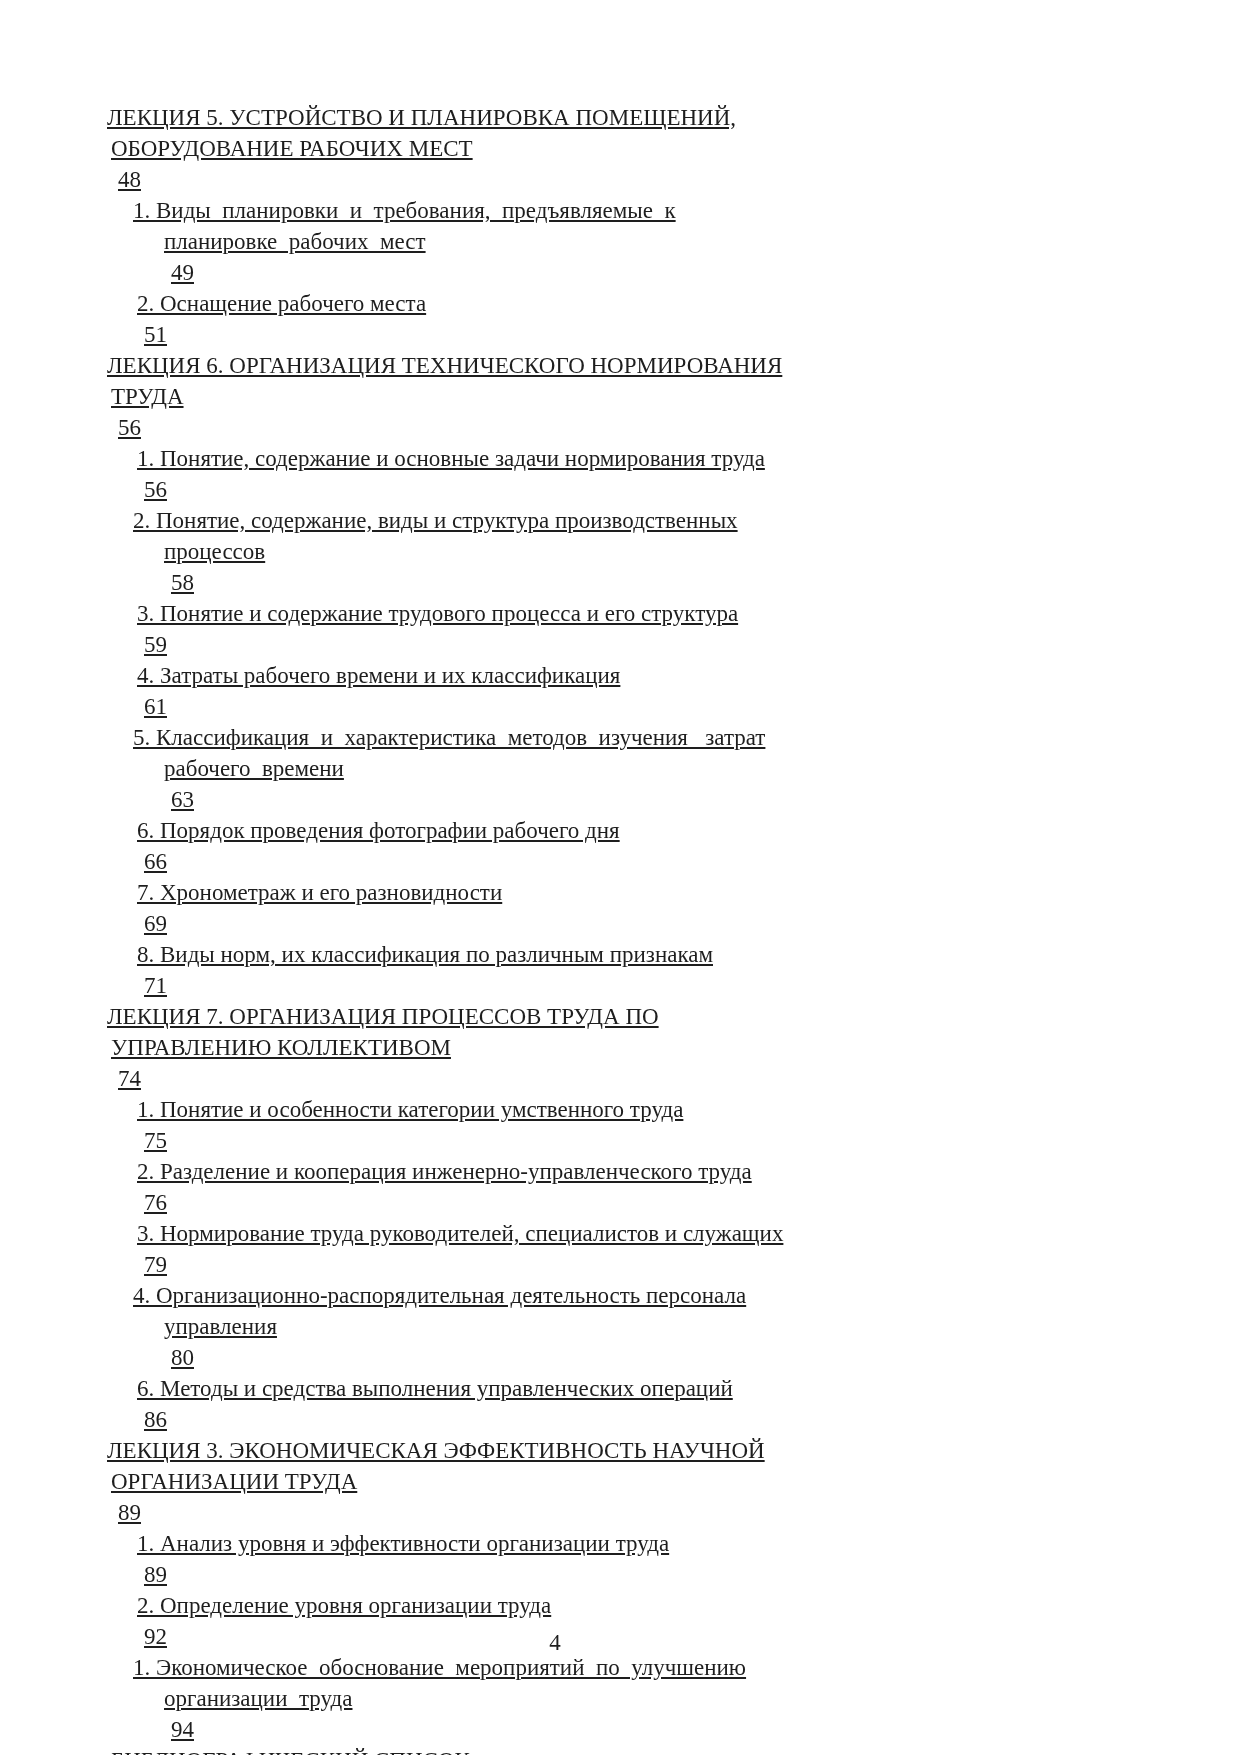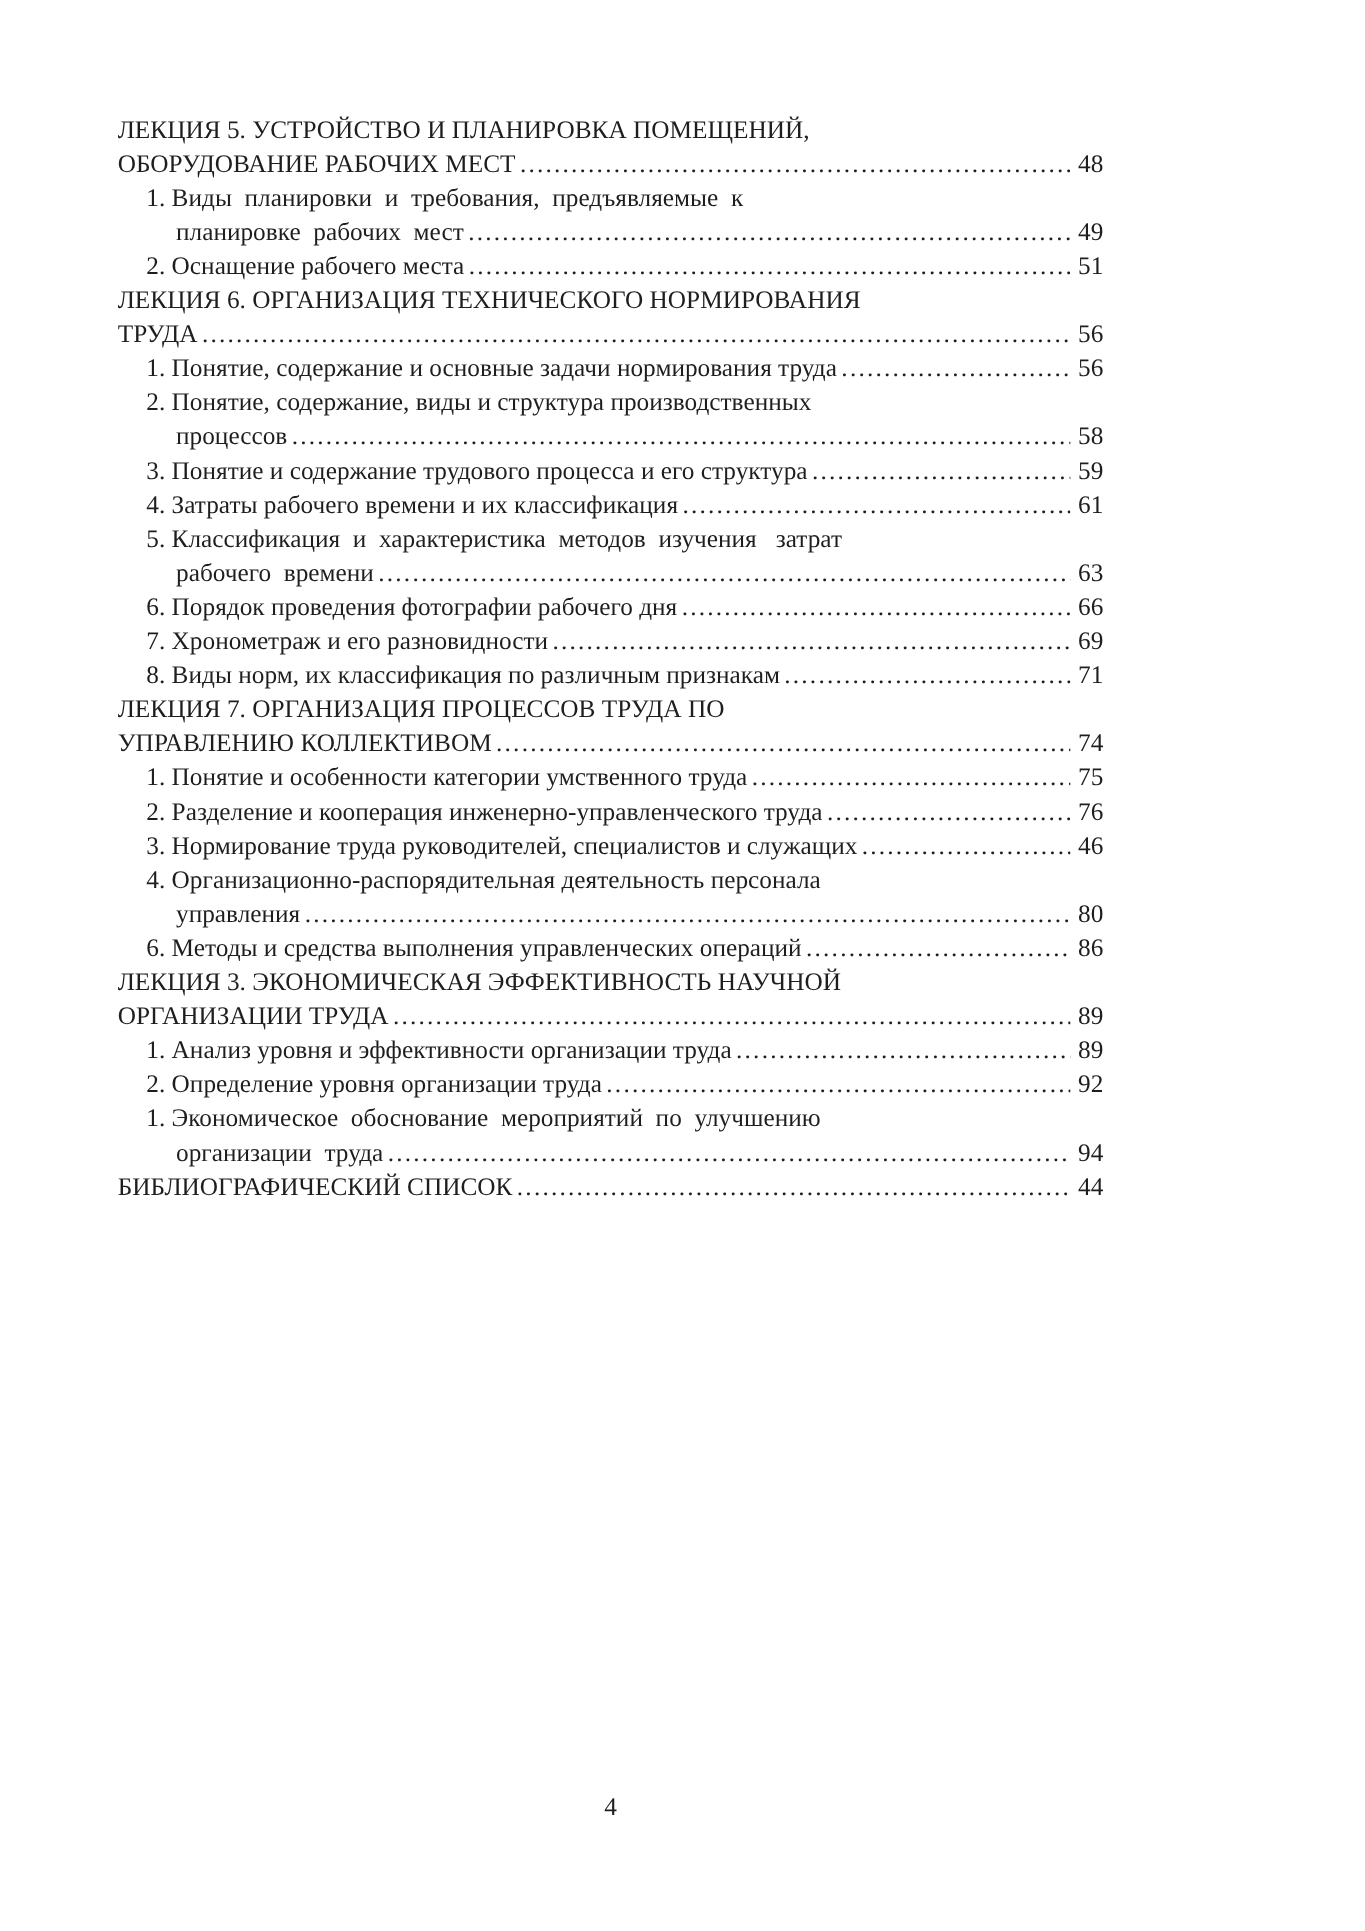--- a/index.html
+++ b/index.html
@@ -22,26 +22,27 @@
     left: 107px;
     top: 102px;
     width: 896px;
   }
 
   .toc-section { }
   .toc-section:first-child { margin-top: 0; }
 
   .entry.item { padding-left: 26px; }
 
-  .line { white-space: pre; }
+  .line { white-space: pre; text-decoration: underline; }
 
   .line.last {
     display: flex;
     align-items: baseline;
     white-space: nowrap;
+    flex-direction: column;
   }
   .line.last.cont { padding-left: 27px; }
 
   .entry-text { flex: 0 0 auto; white-space: pre; }
 
   .dots {
     flex: 1 1 0;
     min-width: 0;
     overflow: hidden;
     white-space: nowrap;
@@ -184,21 +185,21 @@
             <div class="line last">
               <span class="entry-text">2. Разделение и кооперация инженерно-управленческого труда</span>
               <span class="dots"></span>
               <span class="page-ref">76</span>
             </div>
           </div>
           <div class="entry item">
             <div class="line last">
               <span class="entry-text">3. Нормирование труда руководителей, специалистов и служащих</span>
               <span class="dots"></span>
-              <span class="page-ref">46</span>
+              <span class="page-ref">79</span>
             </div>
           </div>
           <div class="entry item">
             <div class="line">4. Организационно-распорядительная деятельность персонала</div>
             <div class="line last cont">
               <span class="entry-text">управления</span>
               <span class="dots"></span>
               <span class="page-ref">80</span>
             </div>
           </div>

